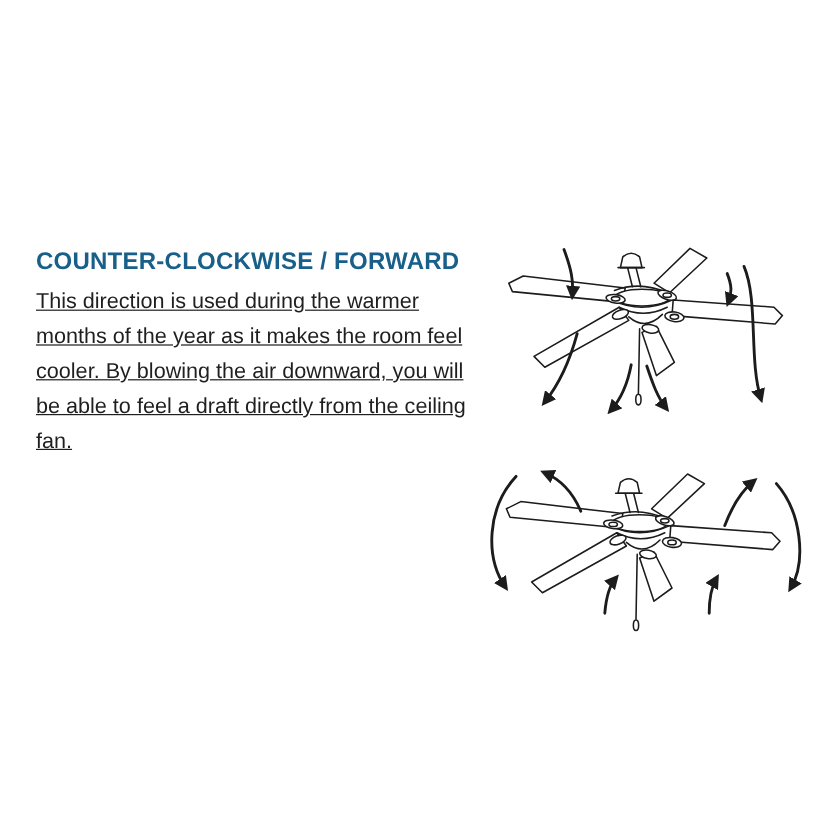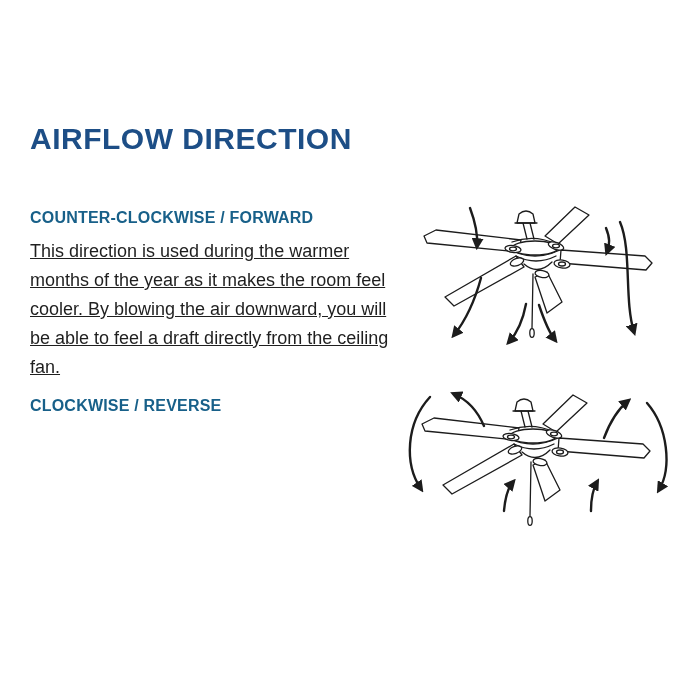--- a/index.html
+++ b/index.html
@@ -7,21 +7,21 @@
     position:relative;width:700px;height:700px;background:#ffffff;
     font-family:"Liberation Sans",sans-serif;overflow:hidden;
   }
   .title{
     position:absolute;left:30px;top:122px;margin:0;
     font-size:30px;line-height:34px;font-weight:800;
     color:#1d4e86;letter-spacing:0.5px;
   }
   .sec-text{position:absolute;left:30px;}
   .sec-text h2{
-    margin:0 0 8px 0;font-size:16px;line-height:22px;
+    margin:0 0 8px 0;font-size:20px;line-height:22px;
     font-weight:600;color:#186089;letter-spacing:0.2px;
   }
   .sec-text p{
     margin:0;font-size:18px;line-height:29px;color:#1f1f1f;text-decoration:underline;
   }
   .sec1{top:207px;width:372px;}
   .sec2{top:395px;width:392px;}
   .fan{position:absolute;width:300px;height:190px;}
   .fan1{left:396px;top:192px;}
   .fan2{left:394px;top:380px;}
@@ -64,41 +64,39 @@
         <ellipse cx="166" cy="72" rx="3.5" ry="2"></ellipse>
         <ellipse cx="121" cy="70" rx="7" ry="3.5" transform="rotate(-20 121 70)"></ellipse>
         <ellipse cx="146" cy="82" rx="7" ry="3.5" transform="rotate(10 146 82)"></ellipse>
 
         <path d="M137,82 L136,136" fill="none"></path>
         <ellipse cx="136" cy="141" rx="2.2" ry="4.4"></ellipse>
       </g>
     </defs>
   </svg>
 
-  <h1 class="title">AIRFLOW DIRECTION</h1>
 
   <div class="sec-text sec1">
     <h2>COUNTER-CLOCKWISE / FORWARD</h2>
     <p>This direction is used during the warmer months of the year as it makes the room feel cooler. By blowing the air downward, you will be able to feel a draft directly from the ceiling fan.</p>
   </div>
 
   <svg class="fan fan1" viewBox="0 0 300 190">
     <use href="#fan-art"></use>
     <g>
       <path class="arrow" d="M74,16 C80,32 82,42 81,54" marker-end="url(#ah)"></path>
       <path class="arrow" d="M210,36 C214,46 214,52 211,60" marker-end="url(#ah)"></path>
       <path class="arrow" d="M224,30 C236,58 228,108 238,140" marker-end="url(#ah)"></path>
       <path class="arrow" d="M85,86 C79,108 70,128 58,143" marker-end="url(#ah)"></path>
       <path class="arrow" d="M130,112 C127,128 122,140 113,150" marker-end="url(#ah)"></path>
       <path class="arrow" d="M143,113 C148,128 152,139 159,148" marker-end="url(#ah)"></path>
     </g>
   </svg>
 
   <div class="sec-text sec2">
-    <h2>CLOCKWISE / REVERSE</h2>
   </div>
 
   <svg class="fan fan2" viewBox="0 0 300 190">
     <use href="#fan-art"></use>
     <g>
       <path class="arrow" d="M90,46 C84,32 74,20 60,14" marker-end="url(#ah)"></path>
       <path class="arrow" d="M36,17 C12,43 10,84 27,109" marker-end="url(#ah)"></path>
       <path class="arrow" d="M110,131 C111,119 113,109 119,102" marker-end="url(#ah)"></path>
       <path class="arrow" d="M197,131 C197,119 199,109 203,102" marker-end="url(#ah)"></path>
       <path class="arrow" d="M210,58 C216,42 223,30 234,21" marker-end="url(#ah)"></path>

